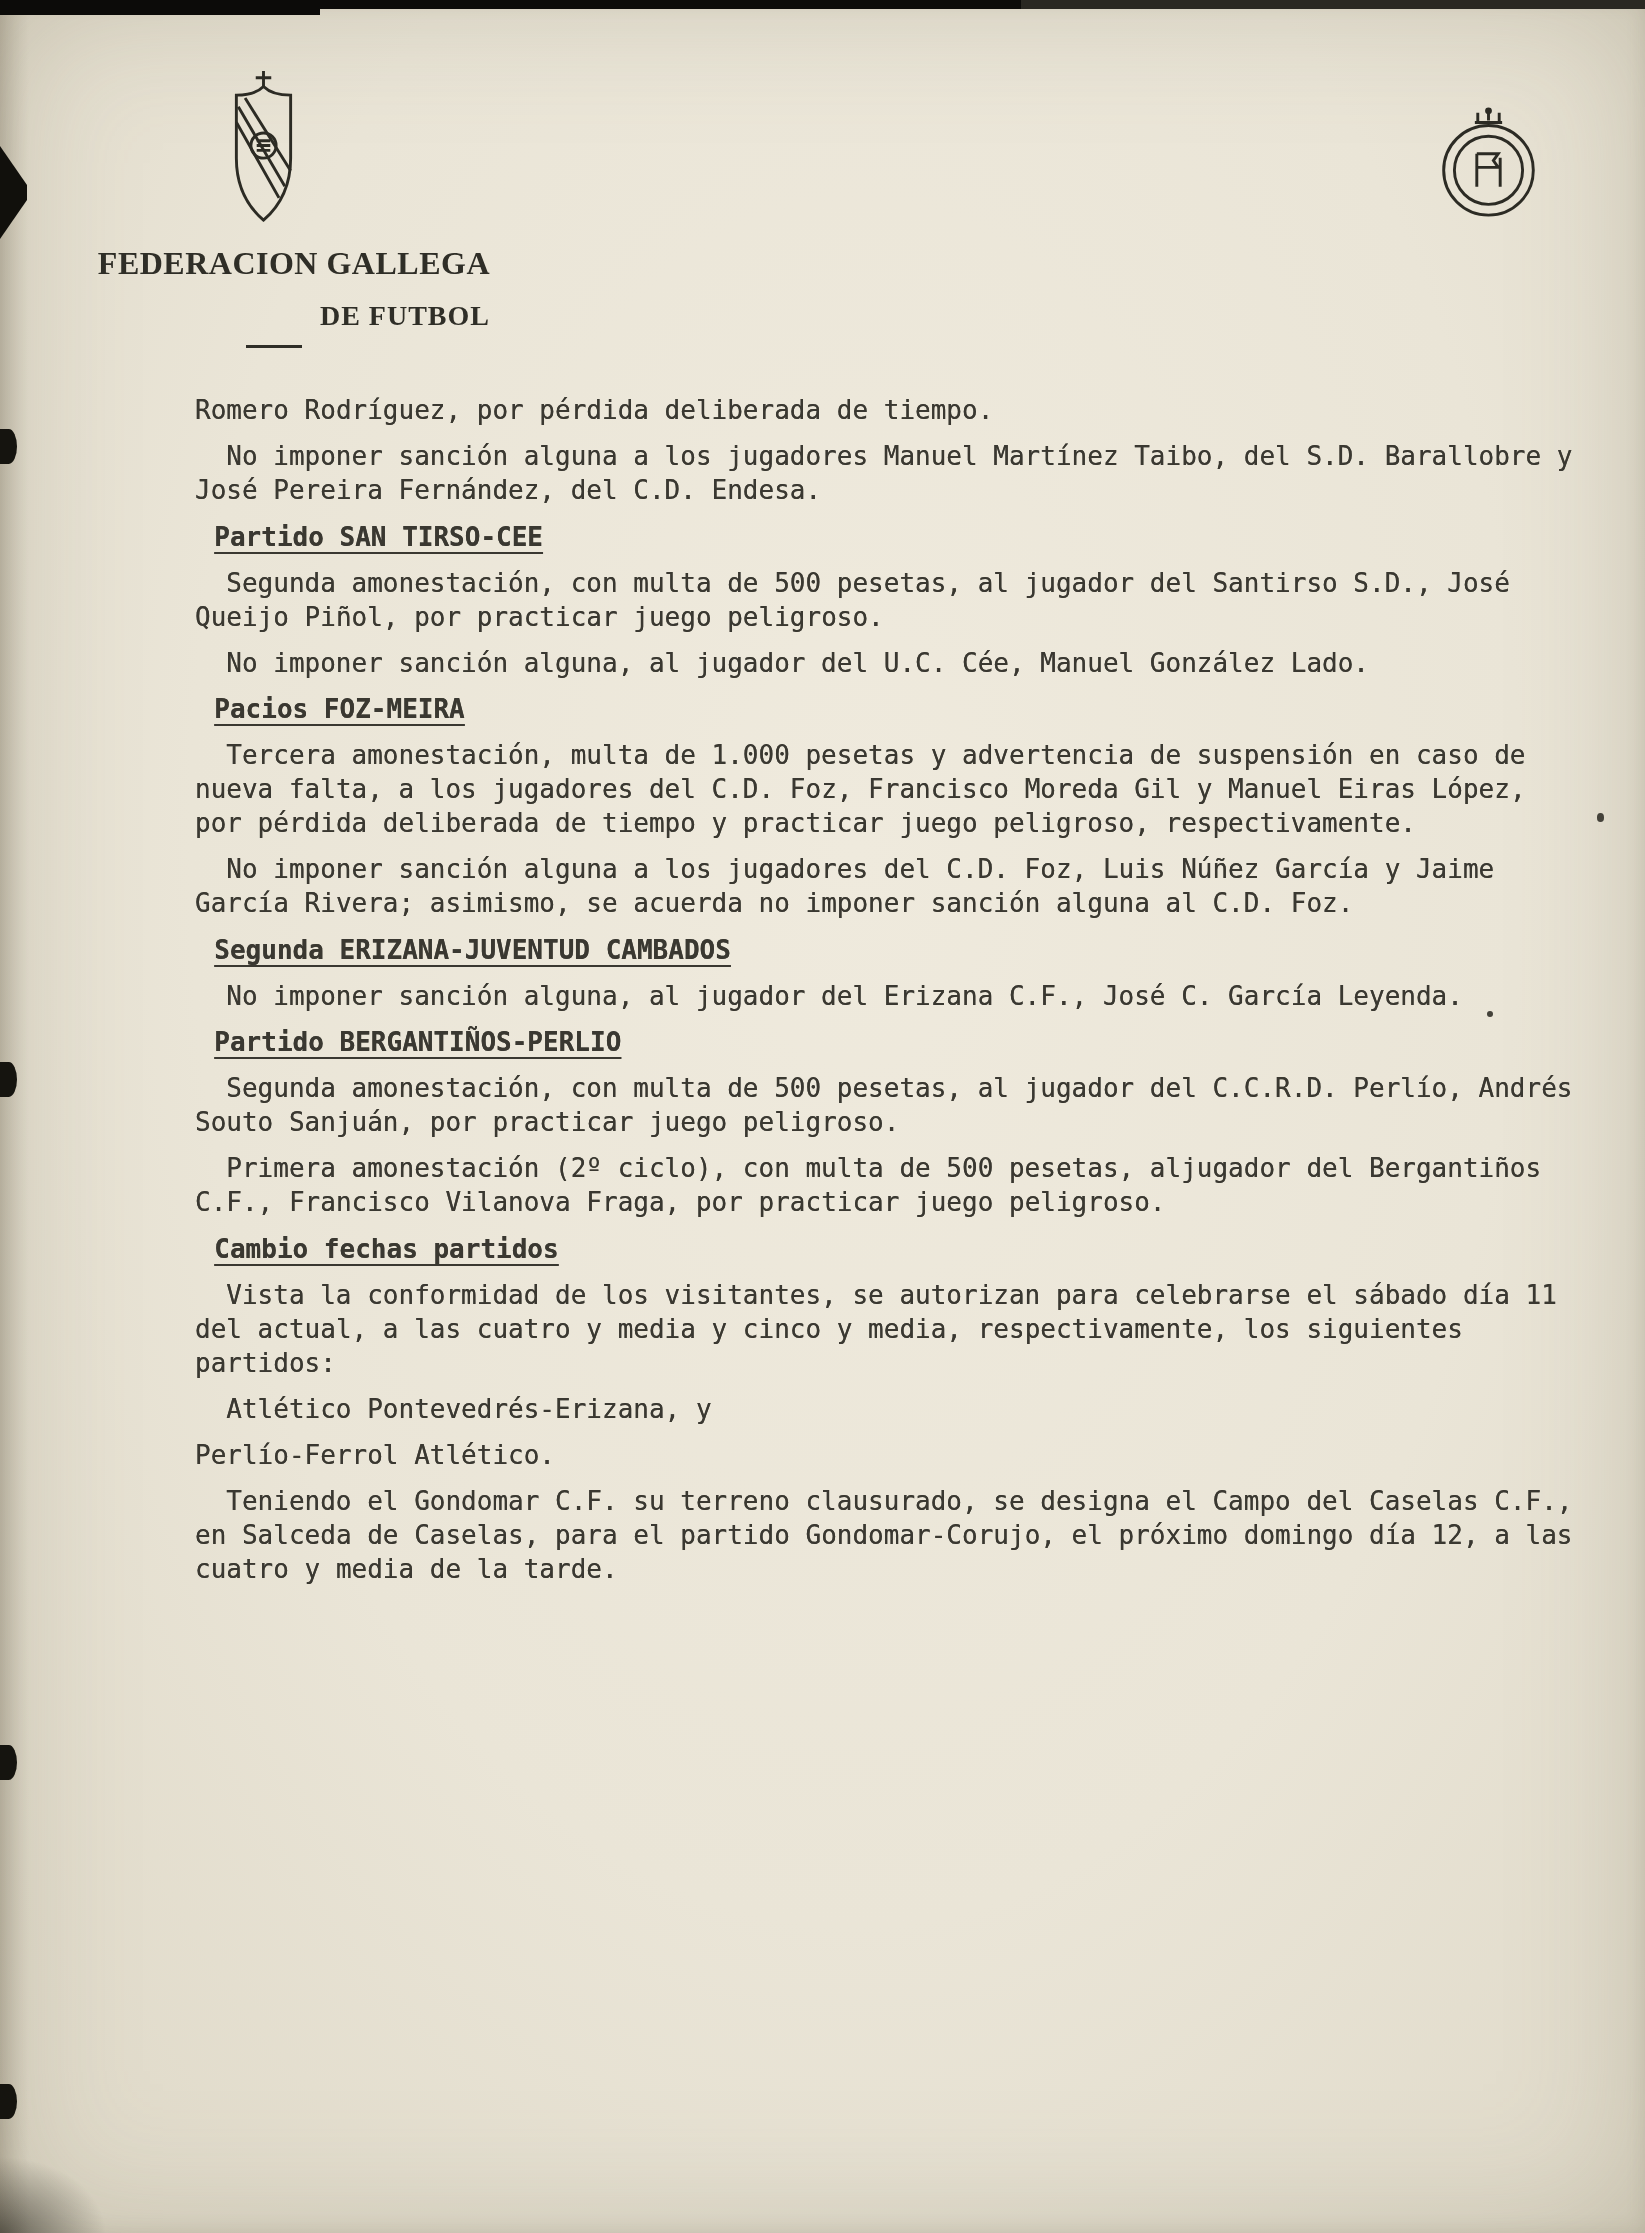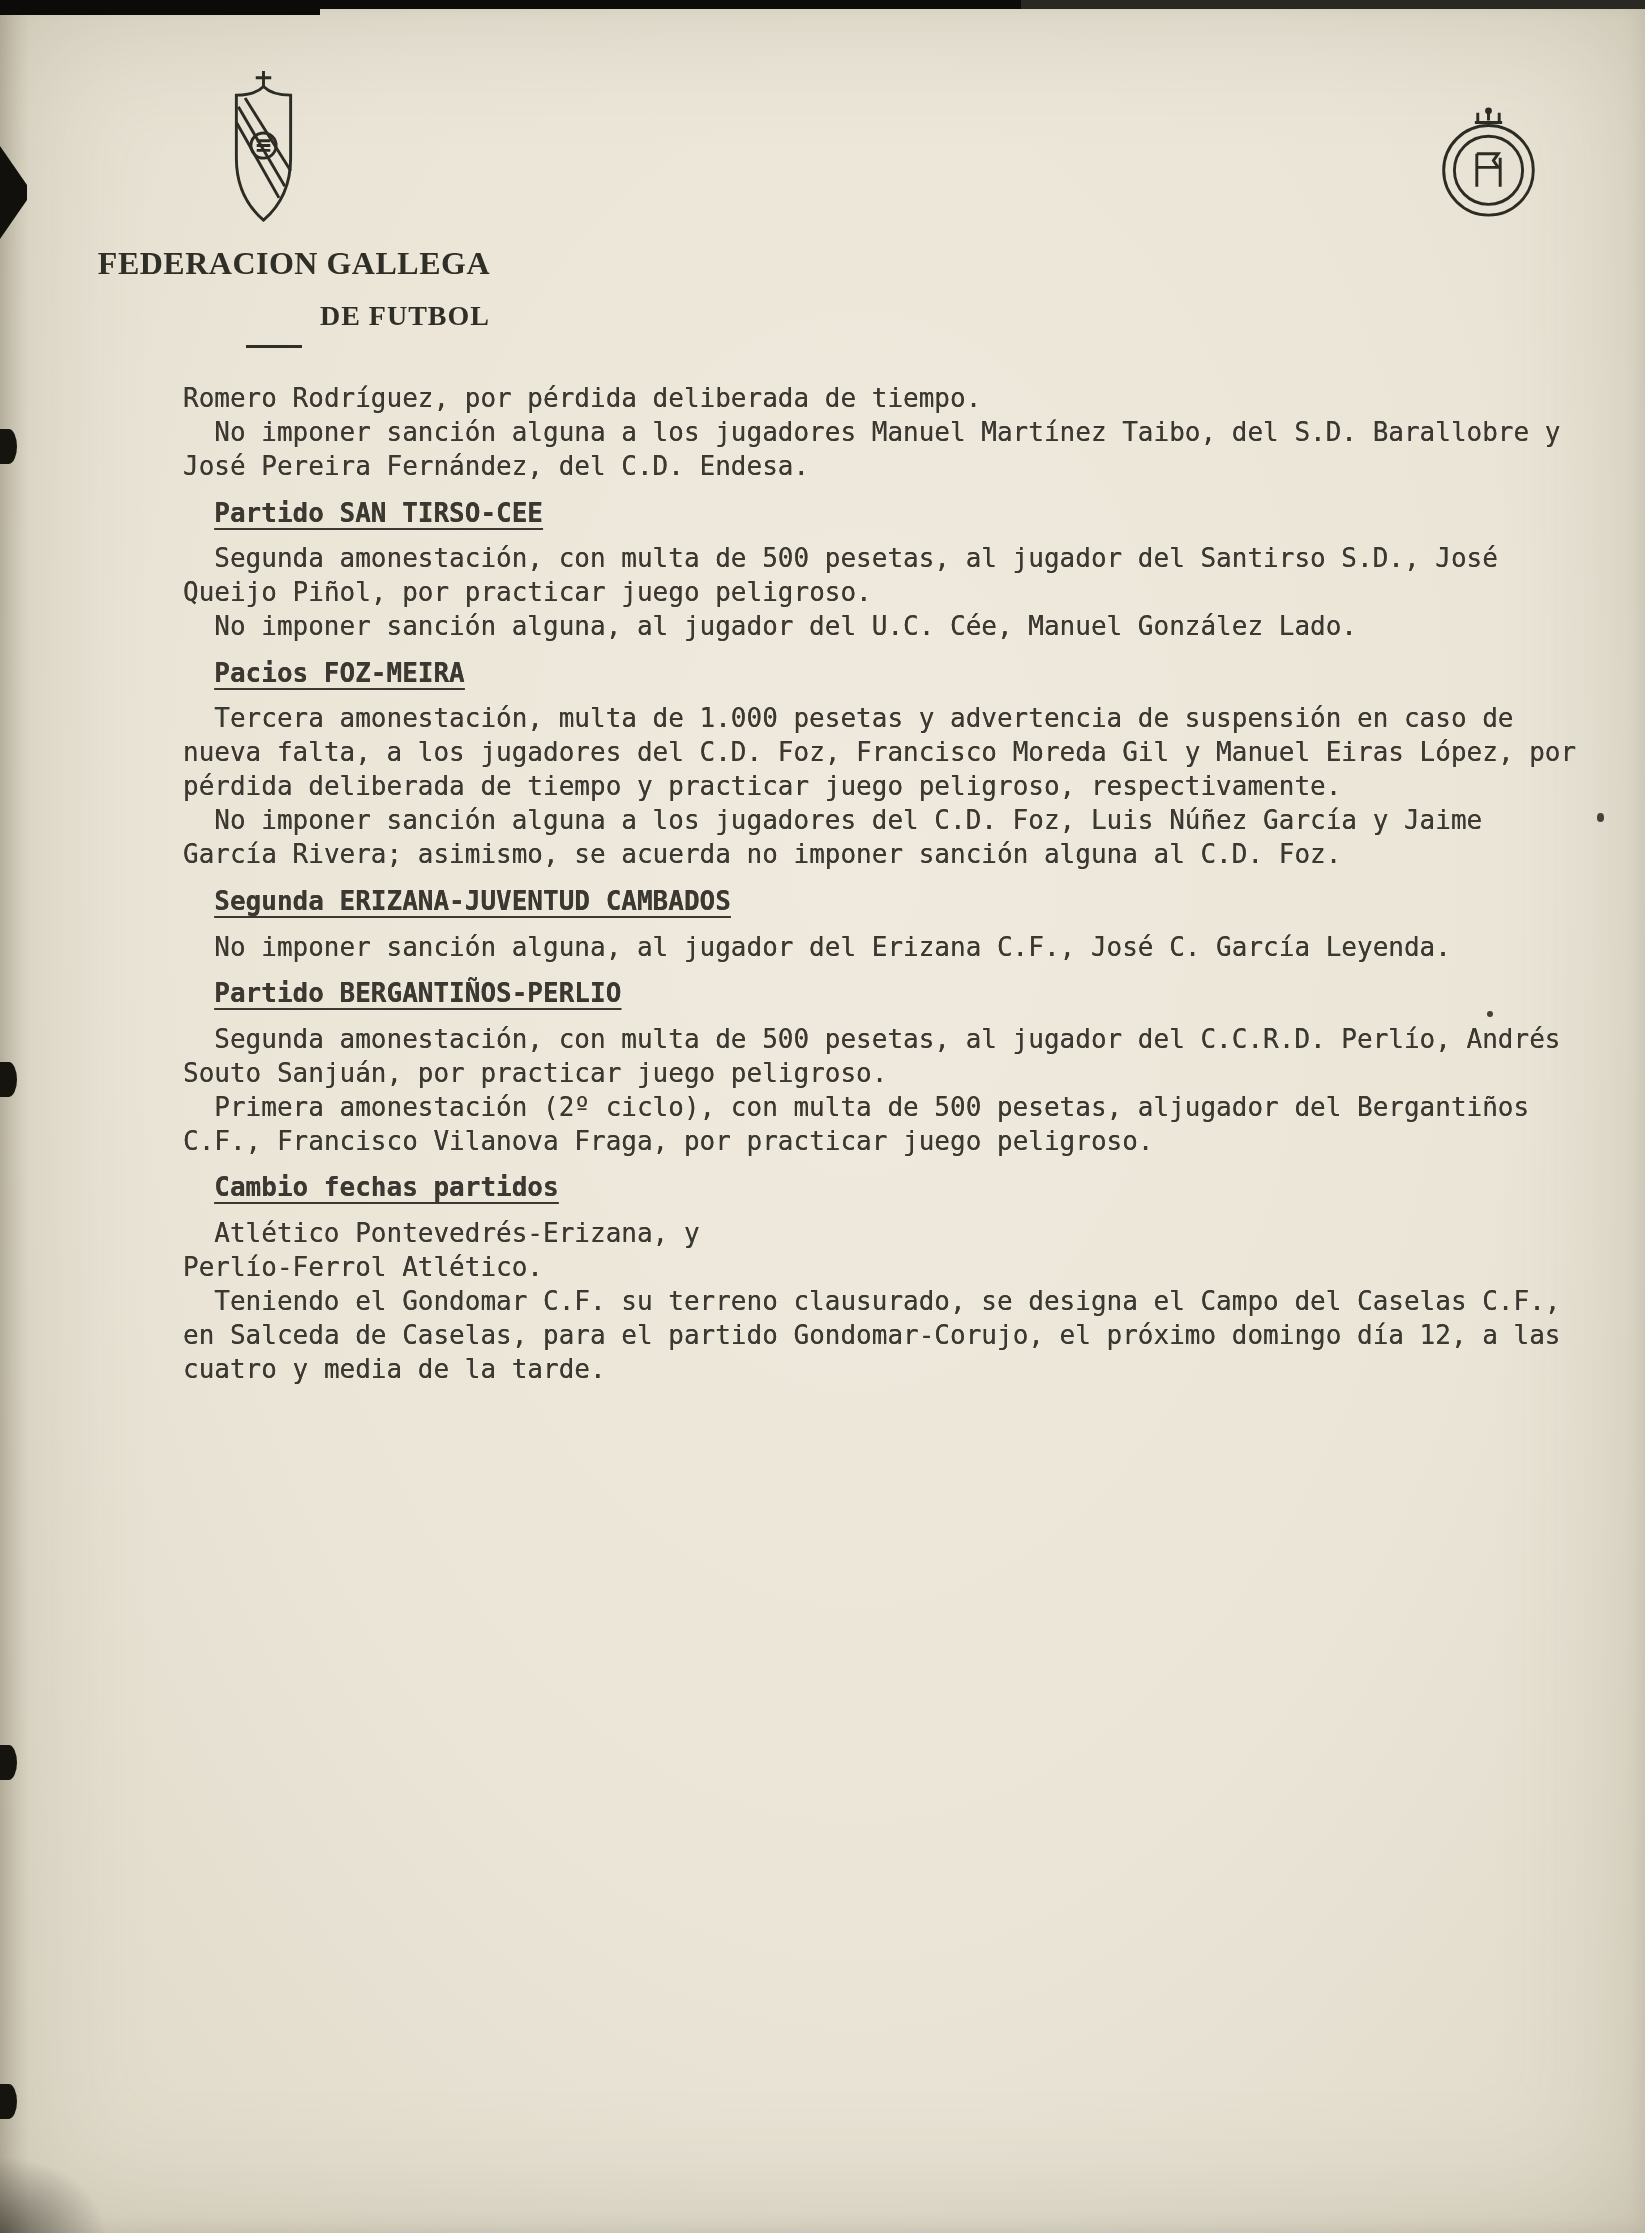--- a/index.html
+++ b/index.html
@@ -66,21 +66,21 @@
   .org2 { font-size: 28px; margin-top: 18px; letter-spacing: 1px; }
   .org-rule { width: 56px; height: 3.9px; background: #2f2e27; margin: 12.6px auto 0; }
 
   
   .doc {
     position: absolute; left: 183px; top: 381px; width: 1403px;
     font-size: 26px; line-height: 34px;
     color: #3a3831;
     text-shadow: 0 0 0.6px rgba(58,56,49,.85);
   }
-  .para { margin: 0; text-indent: 2ch; }
+  .para { margin: 12px; text-indent: 2ch; }
   .para.flush { text-indent: 0; }
   .heading {
     margin: 12.6px 0 11.6px; padding-left: 2ch;
     font-size: 26px; font-weight: 700;
     text-decoration: underline;
     text-decoration-thickness: 1.9px;
     text-underline-offset: 5.8px;
   }
   svg .ln { stroke: #2c2b24; fill: none; stroke-width: 3; }
 </style>
@@ -136,17 +136,18 @@
   <p class="para">No imponer sanción alguna, al jugador del U.C. Cée, Manuel González Lado.</p>
   <h3 class="heading">Pacios FOZ-MEIRA</h3>
   <p class="para">Tercera amonestación, multa de 1.000 pesetas y advertencia de suspensión en caso de nueva falta, a los jugadores del C.D. Foz, Francisco Moreda Gil y Manuel Eiras López, por pérdida deliberada de tiempo y practicar juego peligroso, respectivamente.</p>
   <p class="para">No imponer sanción alguna a los jugadores del C.D. Foz, Luis Núñez García y Jaime García Rivera; asimismo, se acuerda no imponer sanción alguna al C.D. Foz.</p>
   <h3 class="heading">Segunda ERIZANA-JUVENTUD CAMBADOS</h3>
   <p class="para">No imponer sanción alguna, al jugador del Erizana C.F., José C. García Leyenda.</p>
   <h3 class="heading">Partido BERGANTIÑOS-PERLIO</h3>
   <p class="para">Segunda amonestación, con multa de 500 pesetas, al jugador del C.C.R.D. Perlío, Andrés Souto Sanjuán, por practicar juego peligroso.</p>
   <p class="para">Primera amonestación (2º ciclo), con multa de 500 pesetas, aljugador del Bergantiños C.F., Francisco Vilanova Fraga, por practicar juego peligroso.</p>
   <h3 class="heading">Cambio fechas partidos</h3>
+  <p class="para">Vista la conformidad de los visitantes, se autorizan para celebrarse el sábado día 11 del actual, a las cuatro y media y cinco y media, respectivamente, los siguientes partidos:</p>
   <p class="para">Atlético Pontevedrés-Erizana, y</p>
   <p class="para flush">Perlío-Ferrol Atlético.</p>
   <p class="para">Teniendo el Gondomar C.F. su terreno clausurado, se designa el Campo del Caselas C.F., en Salceda de Caselas, para el partido Gondomar-Corujo, el próximo domingo día 12, a las cuatro y media de la tarde.</p>
 </main>
 
 
 </body></html>

